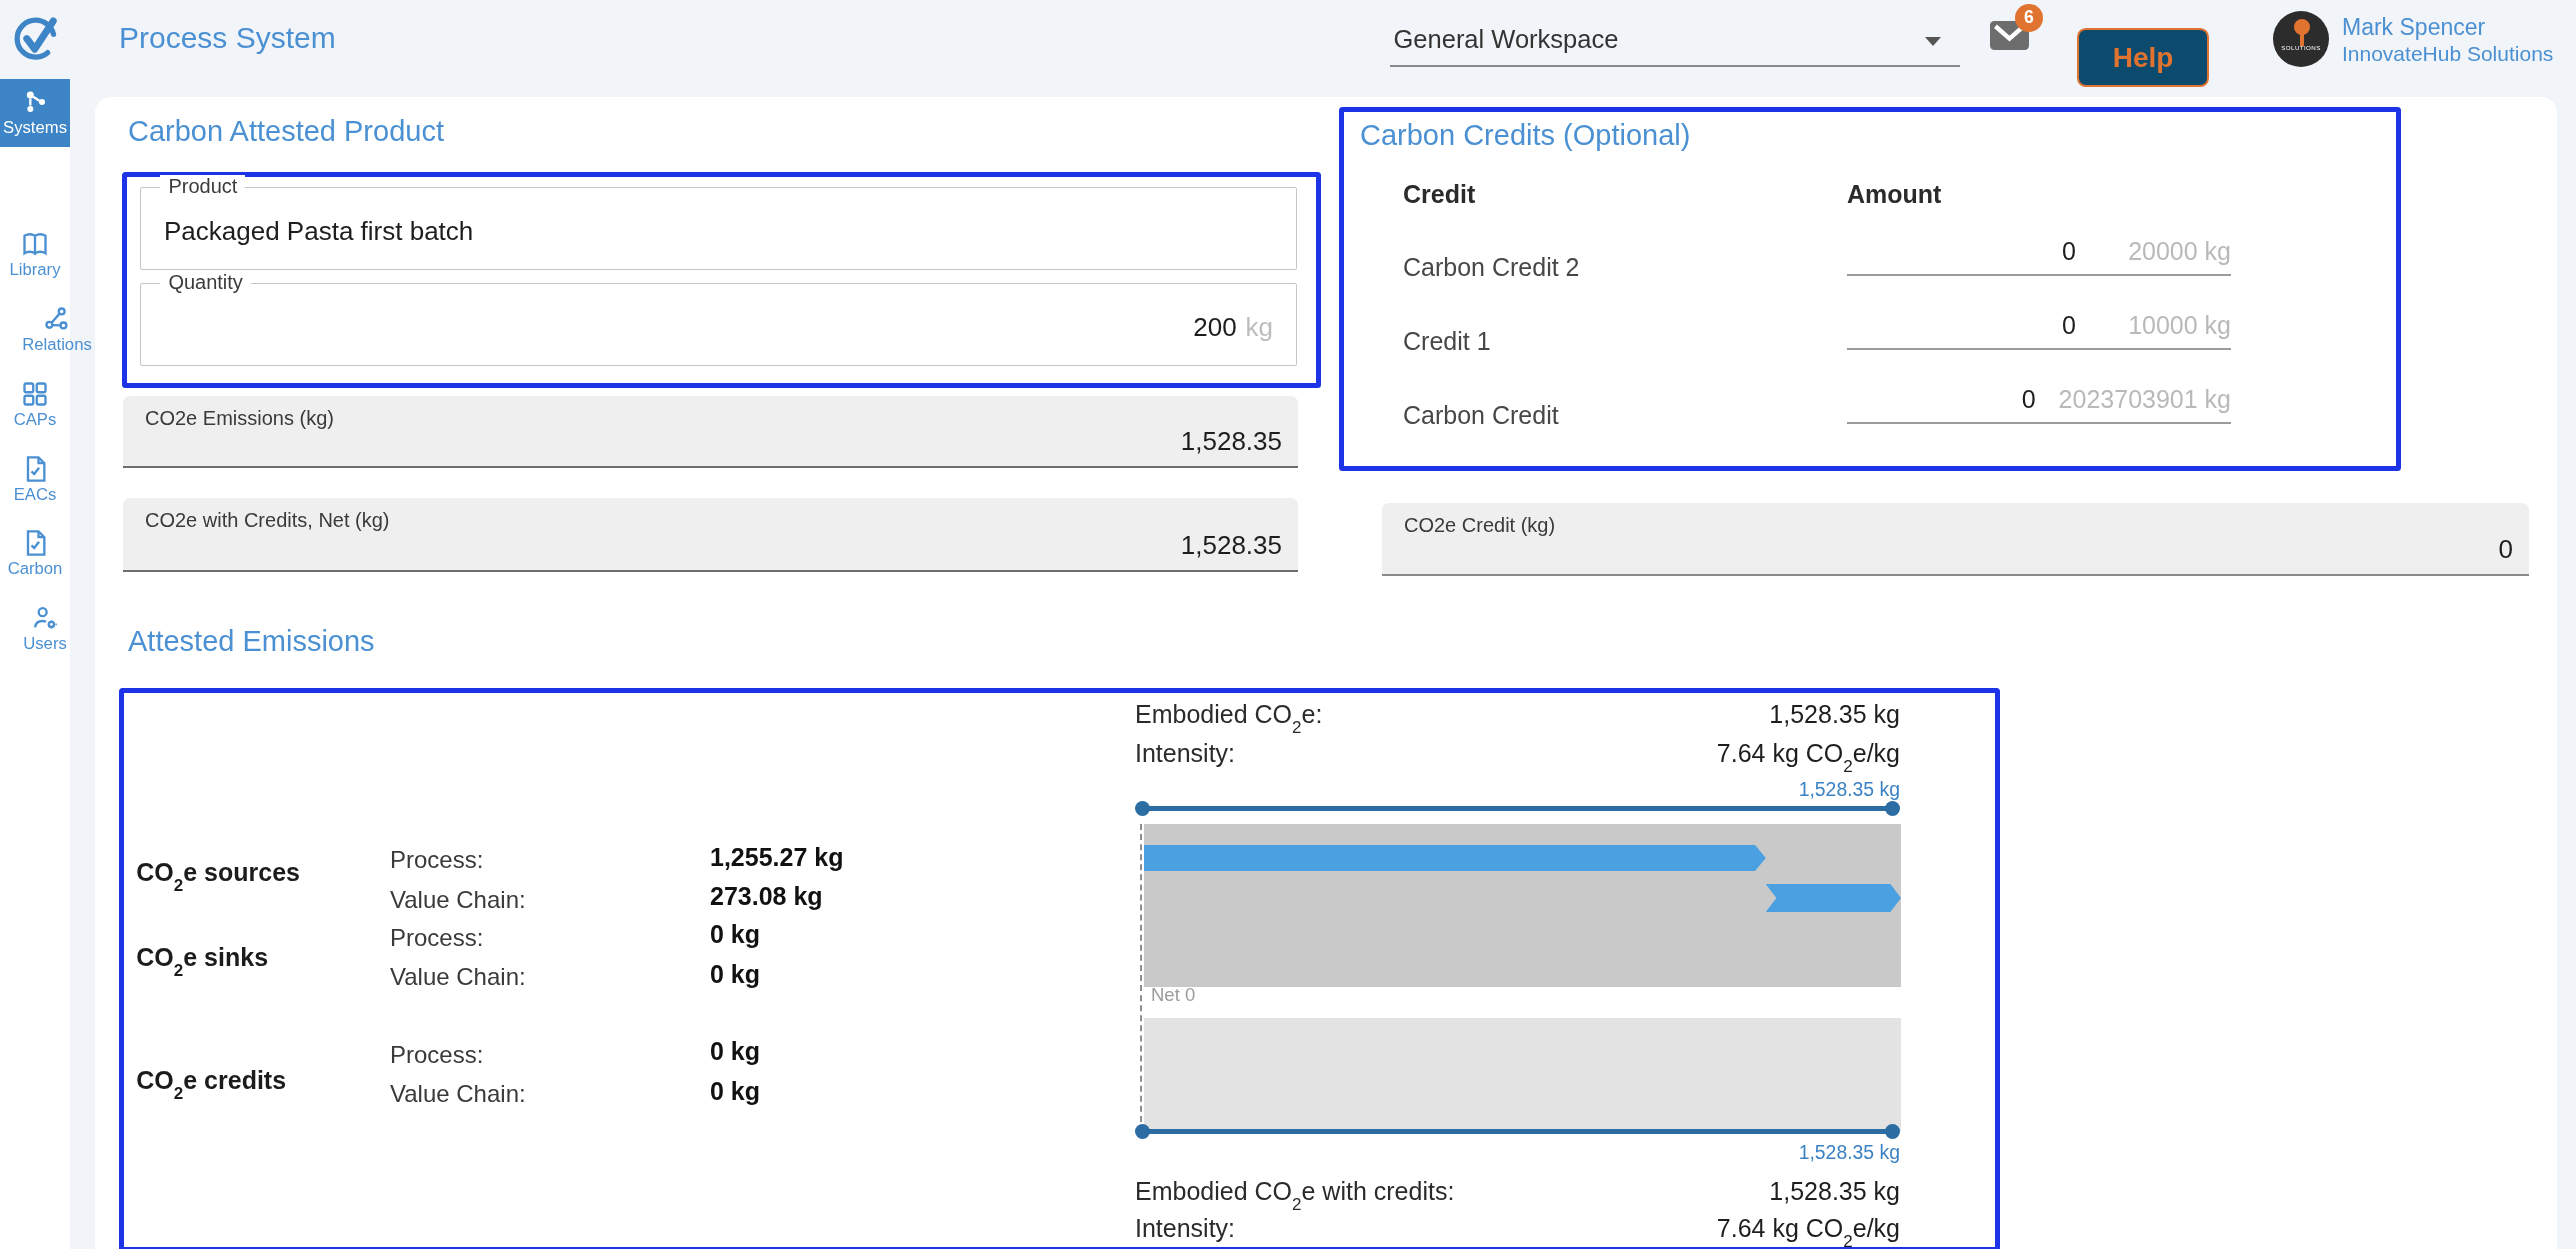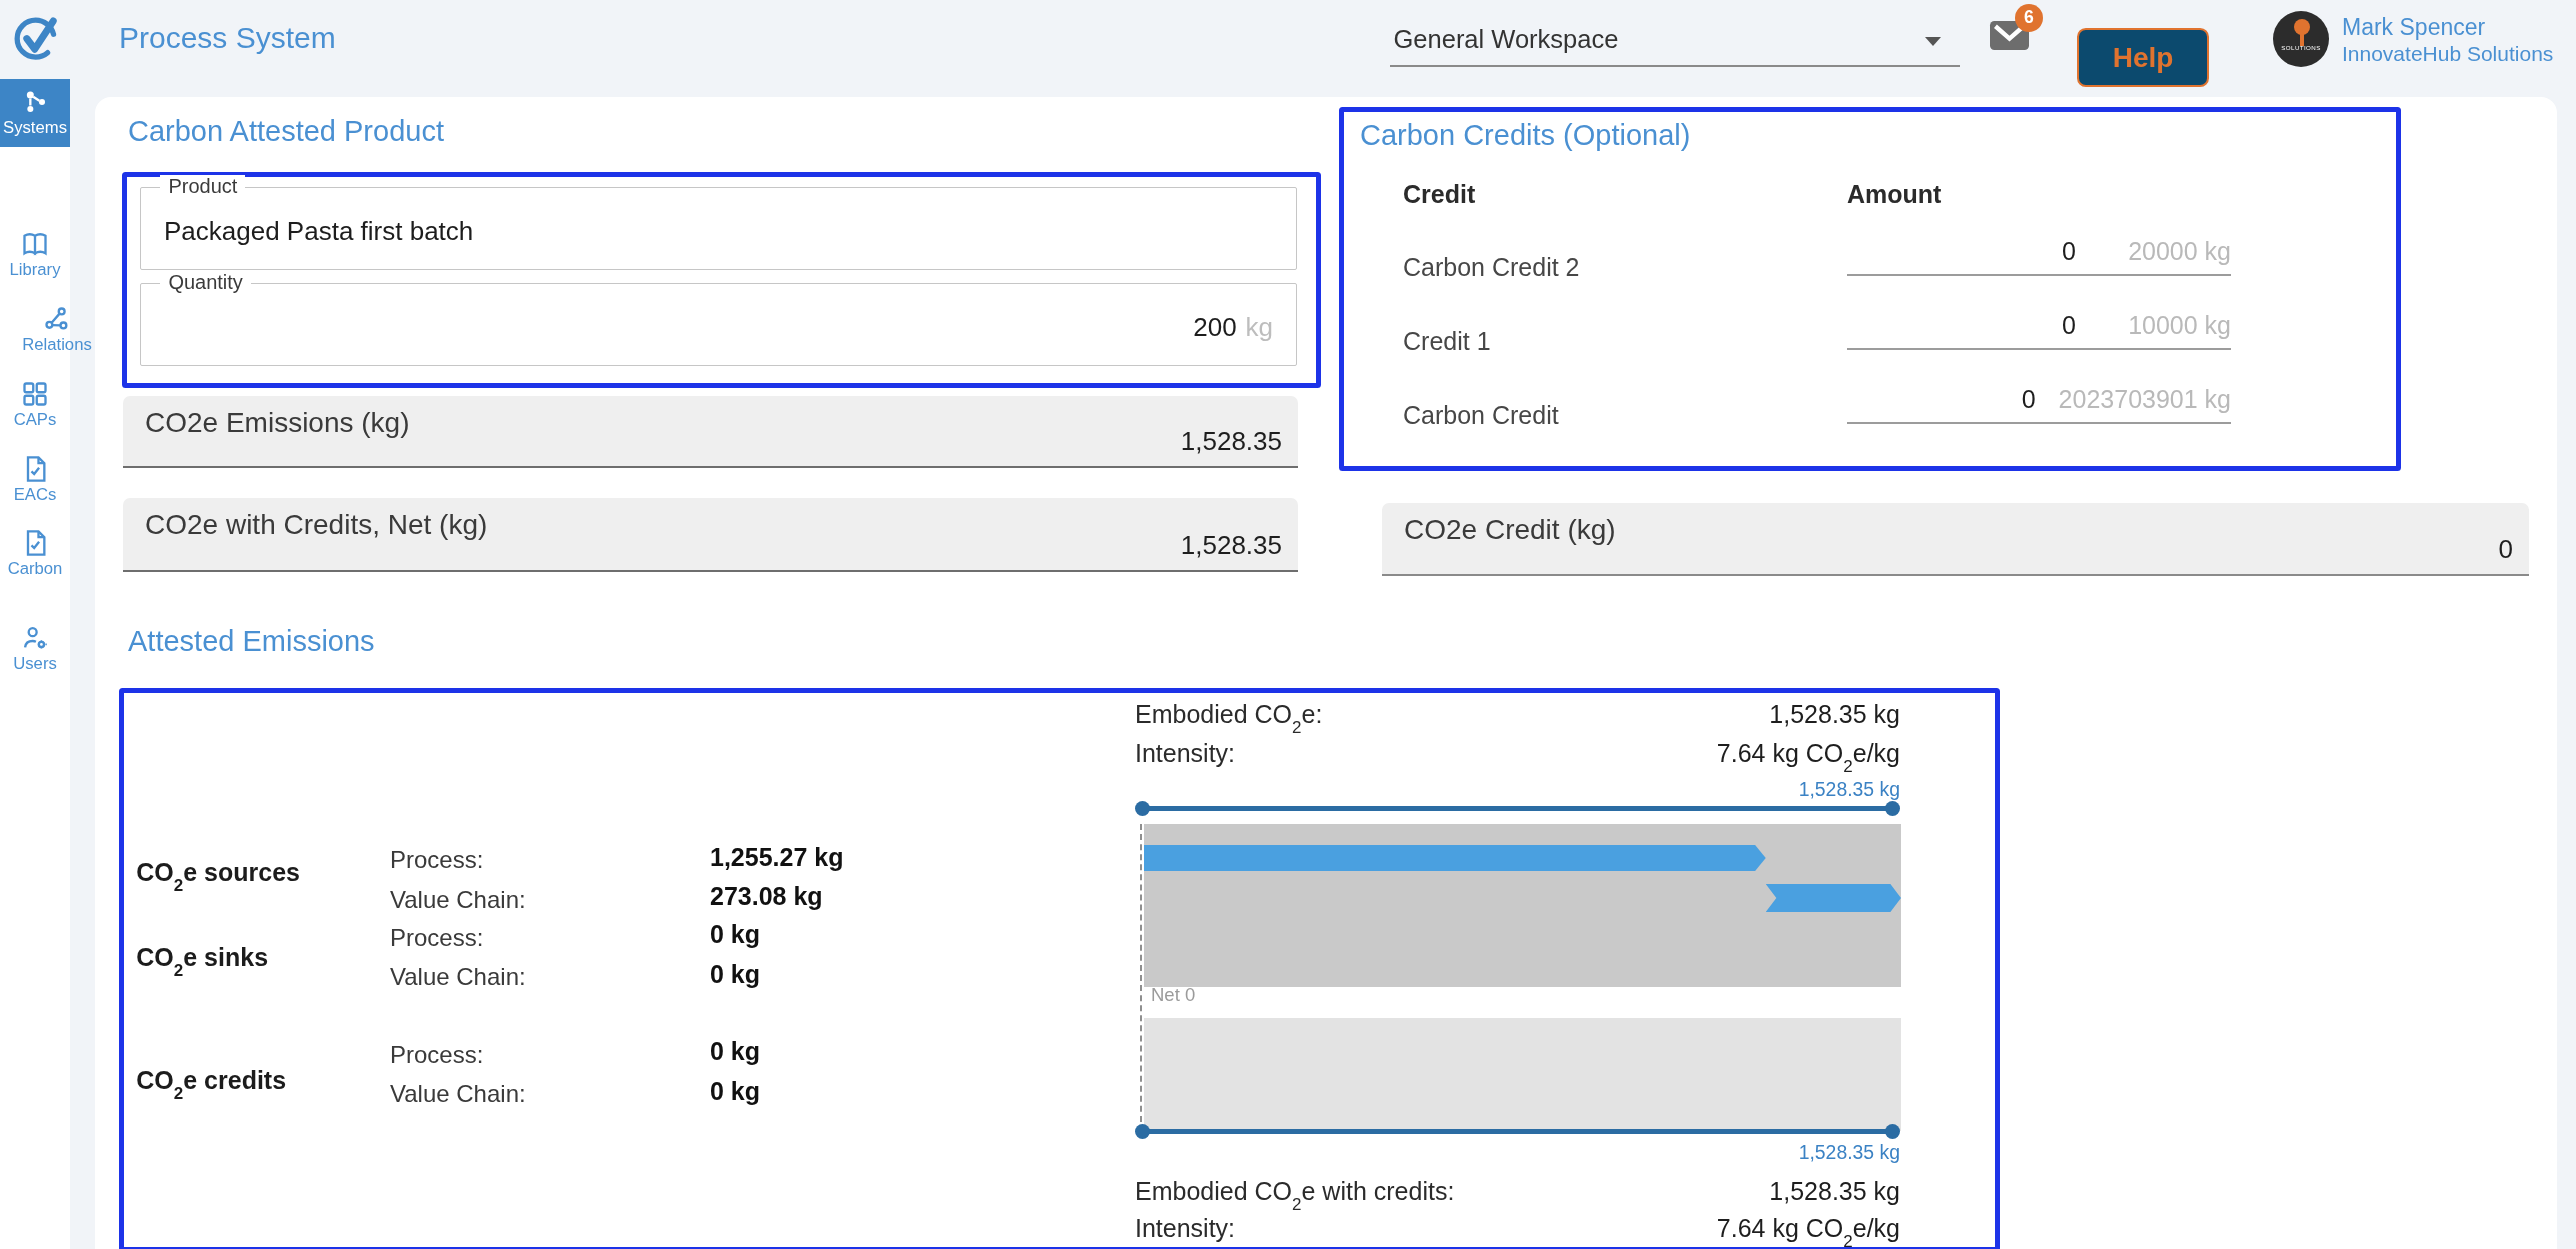--- a/index.html
+++ b/index.html
@@ -42,21 +42,21 @@
 
   
   .o-field{position:absolute;border:1.8px solid #c6c6c6;border-radius:2px;background:#fff;}
   .o-field .flabel{position:absolute;left:19.4px;top:-13px;background:#fff;padding:0 8px;font-size:20px;color:#3b3b3b;}
   .o-field .fval{position:absolute;left:23px;top:28px;font-size:26px;color:#1d1d1d;}
   .o-field .fval-r{position:absolute;right:23px;top:28px;font-size:26px;color:#1d1d1d;display:flex;gap:8.8px;}
   .unit{color:#bdbdbd;}
 
   
   .f-field{position:absolute;background:#efefef;border-bottom:2.6px solid #6e6e6e;border-radius:7px 7px 0 0;}
-  .f-field .flabel{position:absolute;left:22px;top:10.6px;font-size:28px;color:#3a3a3a;}
+  .f-field .flabel{position:absolute;left:22px;top:10.6px;font-size:20px;color:#3a3a3a;}
   .f-field .fval{position:absolute;right:16px;bottom:8.8px;font-size:26px;color:#1e1e1e;}
 
   
   .cred-head{position:absolute;font-size:25px;font-weight:bold;color:#2b2b2b;}
   .cred-name{position:absolute;font-size:25px;color:#474747;}
   .cred-amount{position:absolute;width:384px;border-bottom:2.6px solid #9c9c9c;display:flex;
                align-items:flex-end;padding-bottom:8px;cursor:text;}
   .cred-amount .v{flex:1;text-align:right;font-size:25px;color:#1e1e1e;}
   .cred-amount .hint{min-width:132px;text-align:right;font-size:25px;color:#b9b9b9;margin-left:23px;}
 
@@ -155,21 +155,21 @@
       <span class="lbl">EACs</span>
     </div>
     <div class="side-item" style="top:450px;">
       <svg viewBox="0 0 24 24" fill="none" stroke="currentColor" stroke-width="2">
         <path d="M6 2h9l5 5v15H6z"></path>
           <path d="M15 2v5h5"></path>
           <polyline points="9,14 11.3,16.3 15.5,11"></polyline>
       </svg>
       <span class="lbl">Carbon</span>
     </div>
-    <div class="side-item" style="top:545px;">
+    <div class="side-item" style="top:525px;padding-left:10px;">
       <svg viewBox="0 0 24 24" fill="none" stroke="currentColor" stroke-width="2">
         <circle cx="10" cy="7" r="3.4"></circle>
           <path d="M3.5 20c.4-3.6 3.2-5.4 6.5-5.4 1 0 2 .2 2.8.6"></path>
         <circle cx="17.5" cy="17.5" r="2.2"></circle>
         <path d="M17.5 13.9v1.2M17.5 19.9v1.2M14.4 17.5h1.2M20.9 17.5h1.2M15.3 15.3l.9.9M18.8 18.8l.9.9M19.7 15.3l-.9.9M16.2 18.8l-.9.9" stroke-width="1.4"></path>
       </svg>
       <span class="lbl">Users</span>
     </div>
   </div>
 

